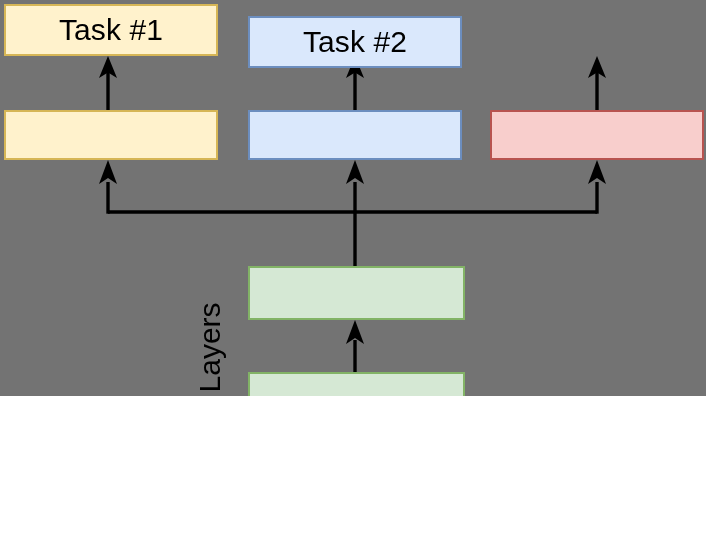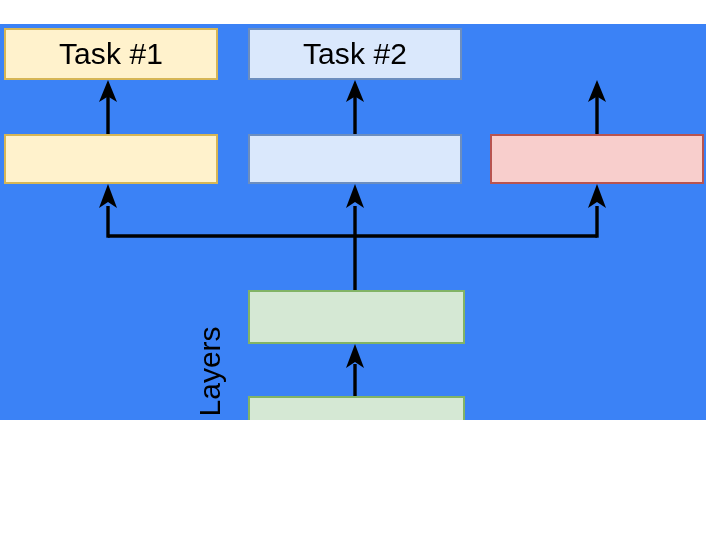--- a/index.html
+++ b/index.html
@@ -9,23 +9,22 @@
     background: #ffffff;
   }
   body {
     font-family: "Liberation Sans", sans-serif;
     -webkit-font-smoothing: antialiased;
   }
   #diagram-canvas {
     position: relative;
     width: 706px;
     height: 396px;
-    background: #3b82f6;
+    background: #737373;
     overflow: hidden;
-    margin-top: 24px;
   }
   .node-box {
     position: absolute;
     box-sizing: border-box;
     border-style: solid;
     border-width: 2px;
     display: flex;
     align-items: center;
     justify-content: center;
   }
@@ -118,21 +117,21 @@
     <g>
       <line x1="355" y1="478" x2="355" y2="446" stroke="#000000" stroke-width="3.4"></line>
       <path d="M 355,426 L 364,450 L 355,444 L 346,450 Z" fill="#000000"></path>
     </g>
   </svg>
 
   <div class="node-box task1-fill" style="left:4px; top:4px; width:214px; height:52px;">
     <span class="node-label">Task #1</span>
   </div>
 
-  <div class="node-box task2-fill" style="left:248px; top:4px; width:214px; height:52px;">
+  <div class="node-box task2-fill" style="left:248px; top:16px; width:214px; height:52px;">
     <span class="node-label">Task #2</span>
   </div>
 
 
   <div class="node-box task1-fill" style="left:4px; top:110px; width:214px; height:50px;"></div>
 
   <div class="node-box task2-fill" style="left:248px; top:110px; width:214px; height:50px;"></div>
 
   <div class="node-box task3-fill" style="left:490px; top:110px; width:214px; height:50px;"></div>
 

